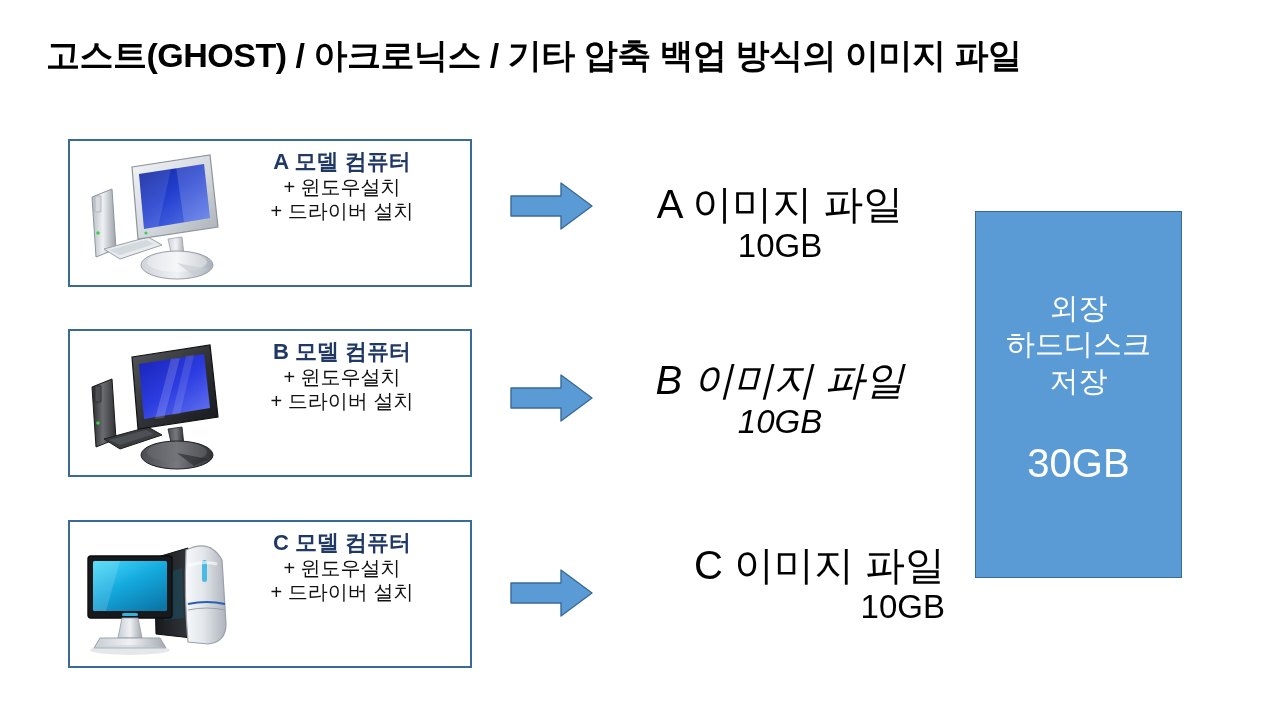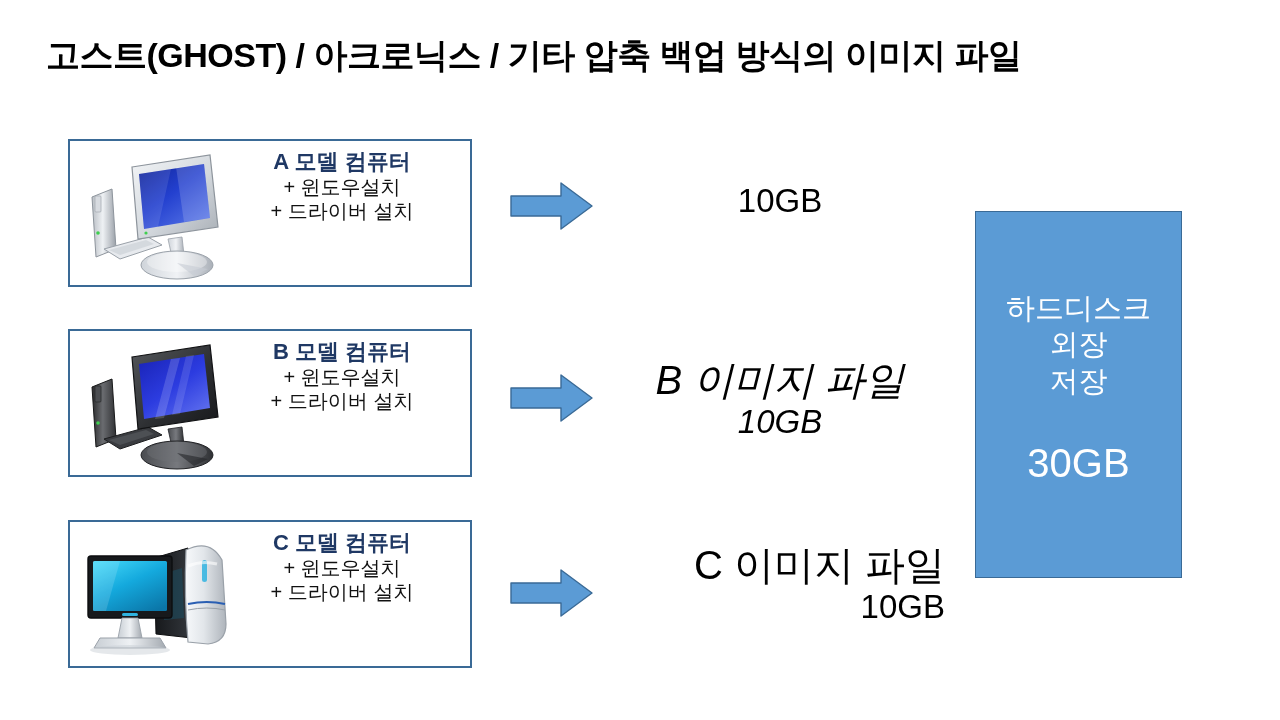--- a/index.html
+++ b/index.html
@@ -196,20 +196,21 @@
   </div>
 </div>
 
 <div class="arrow row-a">
   <svg viewBox="0 0 85 52" xmlns="http://www.w3.org/2000/svg">
     <path d="M2 16 L52 16 L52 3 L83 26 L52 49 L52 36 L2 36 Z" fill="#5B9BD5" stroke="#3A6A96" stroke-width="1.4" stroke-linejoin="round"></path>
   </svg>
 </div>
 
 <div class="file-label row-a">
+  <div class="file-name">A 이미지 파일</div>
   <div class="file-size">10GB</div>
 </div>
 
 <div class="model-box row-b">
   <div class="pc-icon-wrap">
     <svg viewBox="0 0 165 140" xmlns="http://www.w3.org/2000/svg">
       <defs>
         <linearGradient id="blackTower" x1="0" y1="0" x2="1" y2="0">
           <stop offset="0%" stop-color="#2b2b2d"></stop>
           <stop offset="45%" stop-color="#6a6c70"></stop>
@@ -325,18 +326,18 @@
   </svg>
 </div>
 
 <div class="file-label row-c">
   <div class="file-name">C 이미지 파일</div>
   <div class="file-size">10GB</div>
 </div>
 
 <div class="storage-box">
   <div class="storage-inner">
+    <div class="storage-line">외장</div>
     <div class="storage-line">하드디스크</div>
-    <div class="storage-line">외장</div>
     <div class="storage-line">저장</div>
     <div class="storage-total">30GB</div>
   </div>
 </div>
 
 </body></html>

